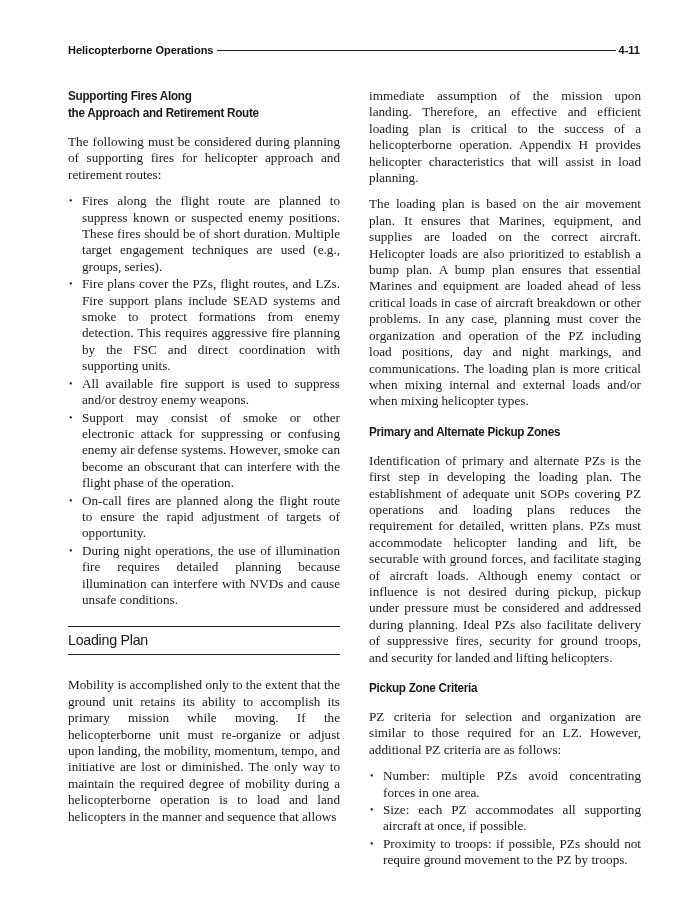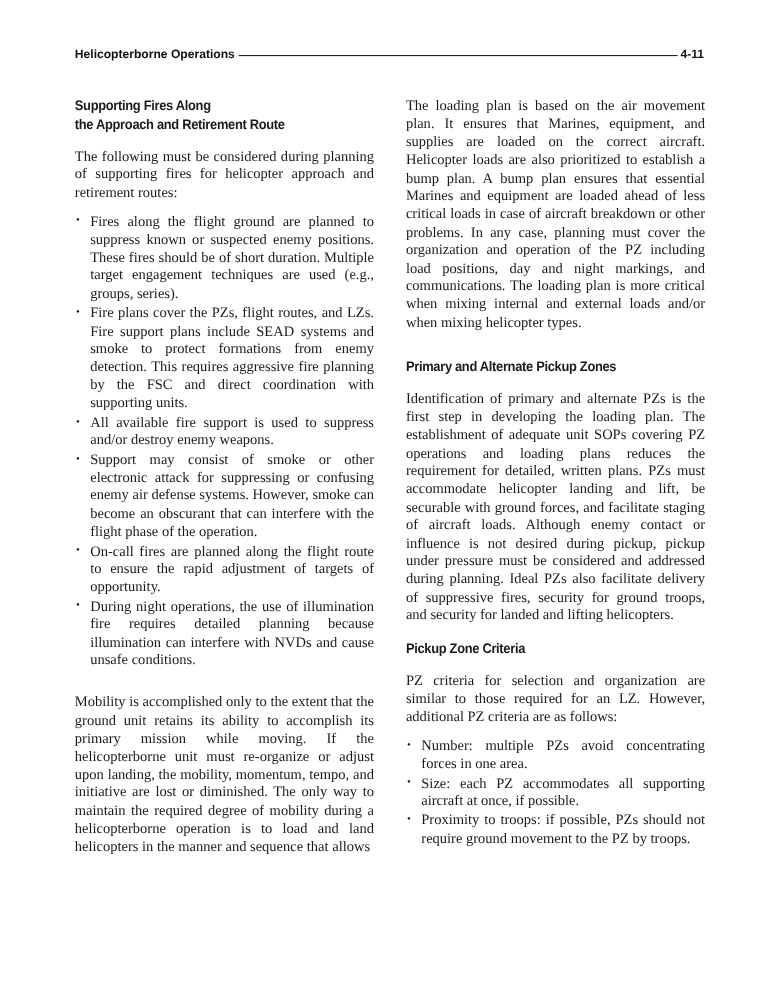--- a/index.html
+++ b/index.html
@@ -44,38 +44,42 @@
     <span class="rule"></span>
     <span>4-11</span>
   </div>
 
   <div class="col left">
     <div>
       <div class="h3">Supporting Fires Along</div>
       <div class="h3">the Approach and Retirement Route</div>
       <p class="gap-after-heading">The following must be considered during planning of supporting fires for helicopter approach and retirement routes:</p>
       <ul>
-        <li><span class="bullet">•</span><span>Fires along the flight ground are planned to suppress known or suspected enemy positions. These fires should be of short duration. Multiple target engagement techniques are used (e.g., groups, series).</span></li>
+        <li><span class="bullet">•</span><span>Fires along the flight route are planned to suppress known or suspected enemy positions. These fires should be of short duration. Multiple target engagement techniques are used (e.g., groups, series).</span></li>
         <li><span class="bullet">•</span><span>Fire plans cover the PZs, flight routes, and LZs. Fire support plans include SEAD systems and smoke to protect formations from enemy detection. This requires aggressive fire planning by the FSC and direct coordination with supporting units.</span></li>
         <li><span class="bullet">•</span><span>All available fire support is used to suppress and/or destroy enemy weapons.</span></li>
         <li><span class="bullet">•</span><span>Support may consist of smoke or other electronic attack for suppressing or confusing enemy air defense systems.  However, smoke can become an obscurant that can interfere with the flight phase of the operation.</span></li>
         <li><span class="bullet">•</span><span>On-call fires are planned along the flight route to ensure the rapid adjustment of targets of opportunity.</span></li>
         <li><span class="bullet">•</span><span>During night operations, the use of illumination fire requires detailed planning because illumination can interfere with NVDs and cause unsafe conditions.</span></li>
       </ul>
     </div>
 
     <div>
+      <div class="h2-block">
+        <div class="h2">Loading Plan</div>
+      </div>
       <p class="gap-after-heading" style="margin-top:22px">Mobility is accomplished only to the extent that the ground unit retains its ability to accomplish its primary mission while moving. If the helicopterborne unit must re-organize or adjust upon landing, the mobility, momentum, tempo, and initiative are lost or diminished. The only way to maintain the required degree of mobility during a helicopterborne operation is to load and land helicopters in the manner and sequence that allows</p>
     </div>
   </div>
 
   <div class="col right">
+    <p>immediate assumption of the mission upon landing. Therefore, an effective and efficient loading plan is critical to the success of a helicopterborne operation. Appendix H provides helicopter characteristics that will assist in load planning.</p>
     <p>The loading plan is based on the air movement plan. It ensures that Marines, equipment, and supplies are loaded on the correct aircraft. Helicopter loads are also prioritized to establish a bump plan. A bump plan ensures that essential Marines and equipment are loaded ahead of less critical loads in case of aircraft breakdown or other problems. In any case, planning must cover the organization and operation of the PZ including load positions, day and night markings, and communications. The loading plan is more critical when mixing internal and external loads and/or when mixing helicopter types.</p>
 
-    <div style="margin-top:24px">
+    <div style="margin-top:14px">
       <div class="h3">Primary and Alternate Pickup Zones</div>
       <p class="gap-after-heading">Identification of primary and alternate PZs is the first step in developing the loading plan. The establishment of adequate unit SOPs covering PZ operations and loading plans reduces the requirement for detailed, written plans. PZs must accommodate helicopter landing and lift, be securable with ground forces, and facilitate staging of aircraft loads. Although enemy contact or influence is not desired during pickup, pickup under pressure must be considered and addressed during planning. Ideal PZs also facilitate delivery of suppressive fires, security for ground troops, and security for landed and lifting helicopters.</p>
     </div>
 
     <div style="margin-top:14px">
       <div class="h3">Pickup Zone Criteria</div>
       <p class="gap-after-heading">PZ criteria for selection and organization are similar to those required for an LZ. However, additional PZ criteria are as follows:</p>
       <ul>
         <li><span class="bullet">•</span><span>Number: multiple PZs avoid concentrating forces in one area.</span></li>
         <li><span class="bullet">•</span><span>Size: each PZ accommodates all supporting aircraft at once, if possible.</span></li>

